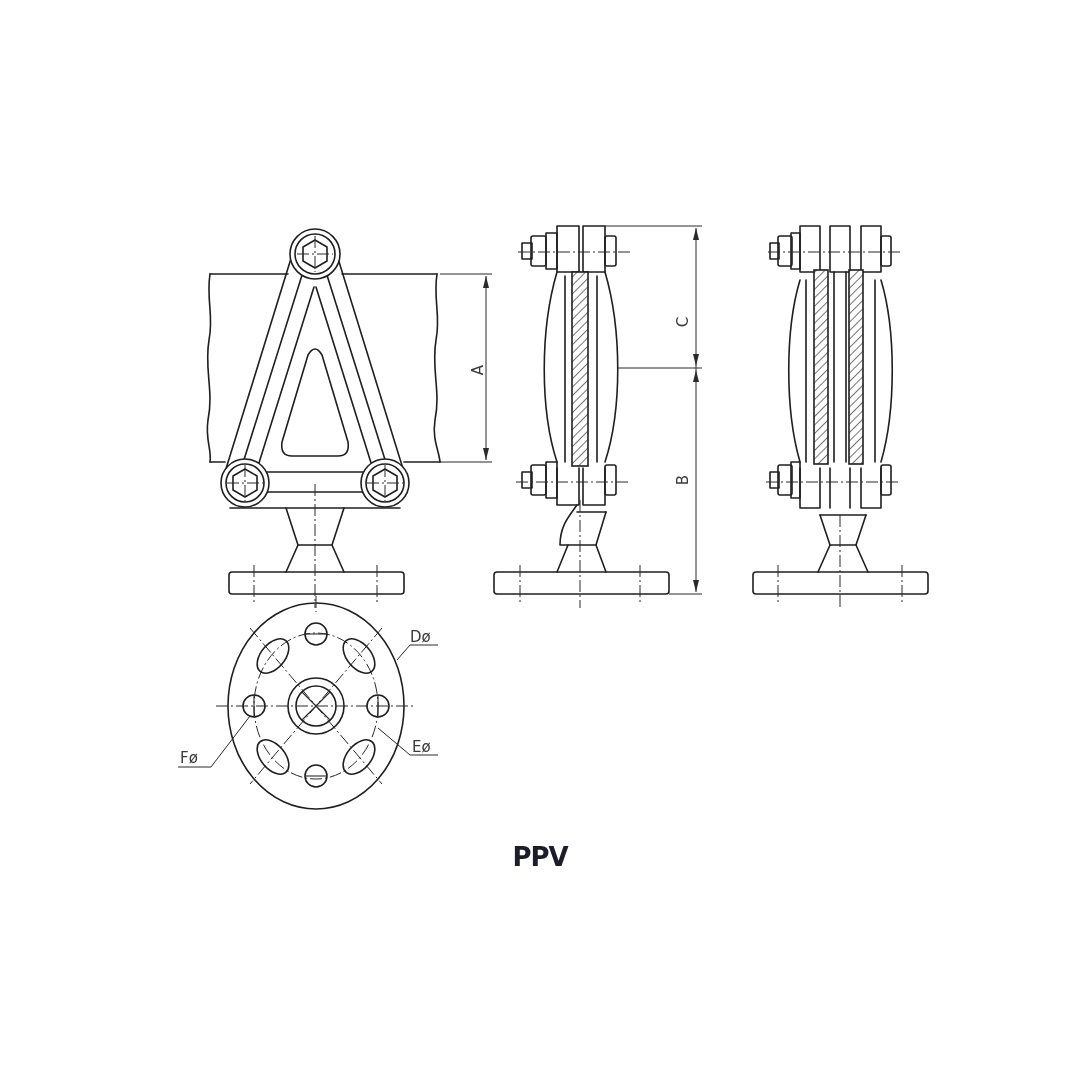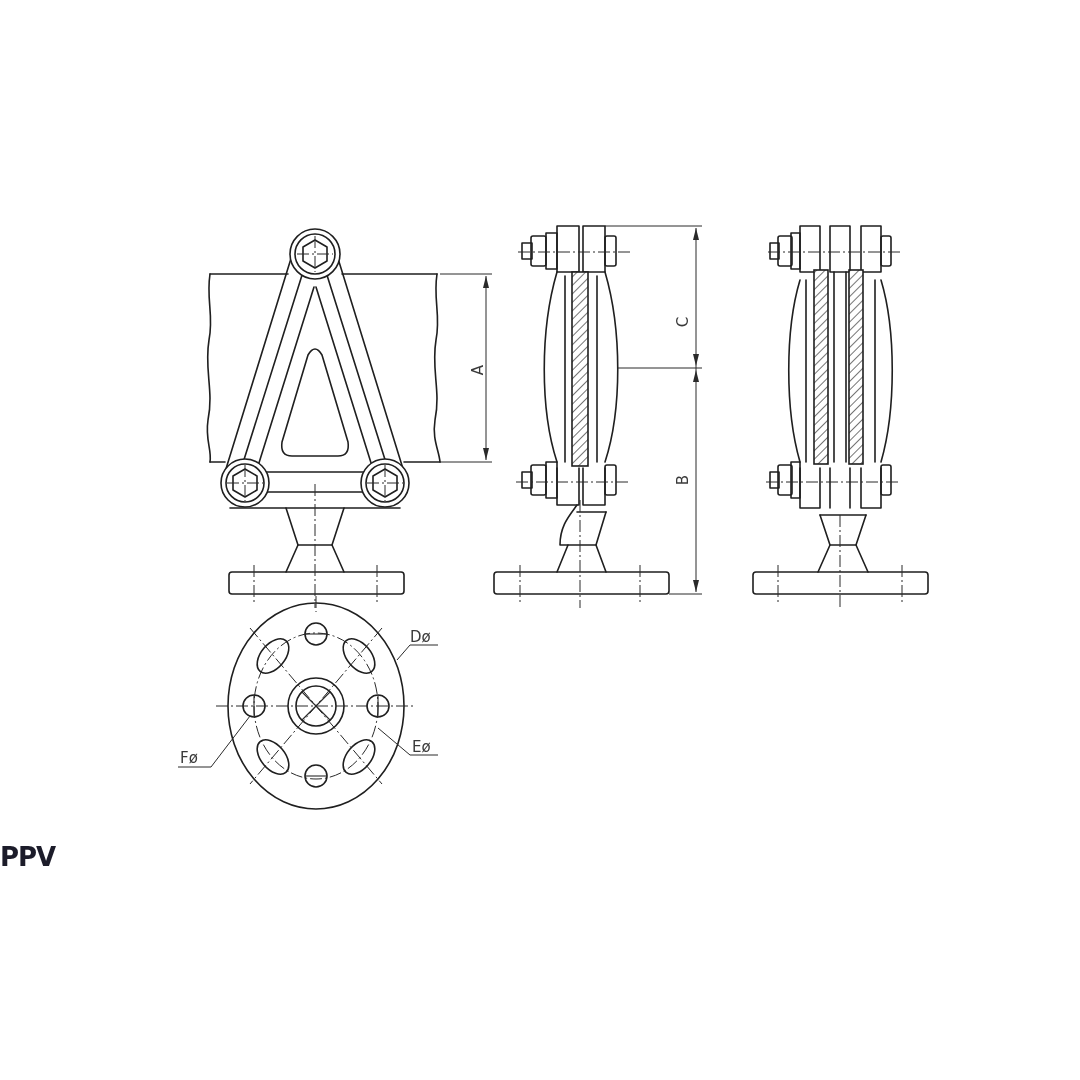--- a/index.html
+++ b/index.html
@@ -5,21 +5,21 @@
   html, body { margin: 0; padding: 0; background: #ffffff; }
   body { width: 1080px; height: 1080px; position: relative; overflow: hidden; font-family: "DejaVu Sans", sans-serif; }
   #drawing { position: absolute; left: 0; top: 0; width: 1080px; height: 1080px; }
   .ln { fill: none; stroke: #1f1f1f; stroke-width: 1.6; stroke-linejoin: round; stroke-linecap: round; }
   .thin { fill: none; stroke: #2a2a2a; stroke-width: 1.1; }
   .cl { fill: none; stroke: #2a2a2a; stroke-width: 1; stroke-dasharray: 12 3 2 3; }
   .dim { fill: none; stroke: #2a2a2a; stroke-width: 1; }
   .wf { fill: #ffffff; stroke: #1f1f1f; stroke-width: 1.6; stroke-linejoin: round; }
   .hatch { fill: url(#hatchPat); stroke: #1f1f1f; stroke-width: 1.6; }
   .lbl { font-family: "DejaVu Sans", sans-serif; font-size: 15px; fill: #3a3a3a; }
-  .title { position: absolute; left: 0; width: 1080px; top: 842px; font-family: "DejaVu Sans", sans-serif; font-weight: bold; font-size: 26px; color: #1c1c2a; letter-spacing: -1px; }
+  .title { position: absolute; left: 0; width: 1080px; top: 842px; text-align: center; font-family: "DejaVu Sans", sans-serif; font-weight: bold; font-size: 26px; color: #1c1c2a; letter-spacing: -1px; }
 </style>
 </head>
 <body>
 
 <svg id="drawing" viewBox="0 0 1080 1080" xmlns="http://www.w3.org/2000/svg">
   <defs>
     <pattern id="hatchPat" patternUnits="userSpaceOnUse" width="6" height="6" patternTransform="rotate(45)">
       <rect width="6" height="6" fill="#ffffff"></rect>
       <line x1="0" y1="0" x2="0" y2="6" stroke="#2a2a2a" stroke-width="1.3"></line>
     </pattern>

